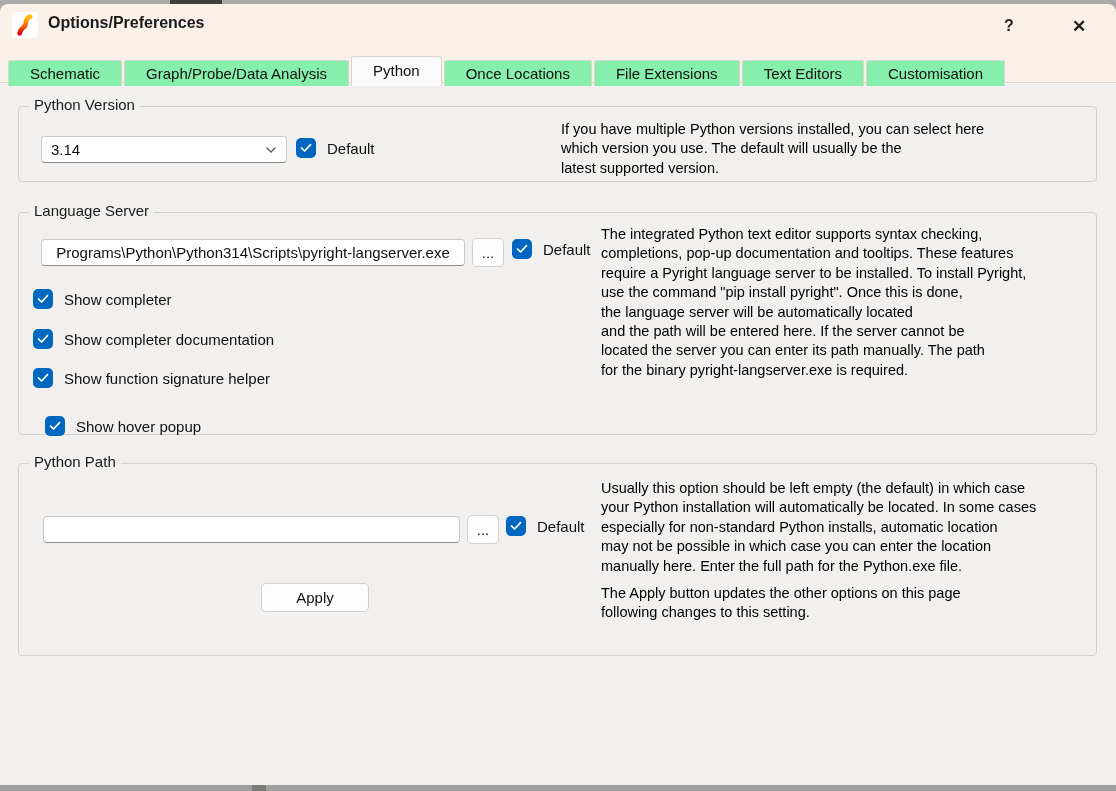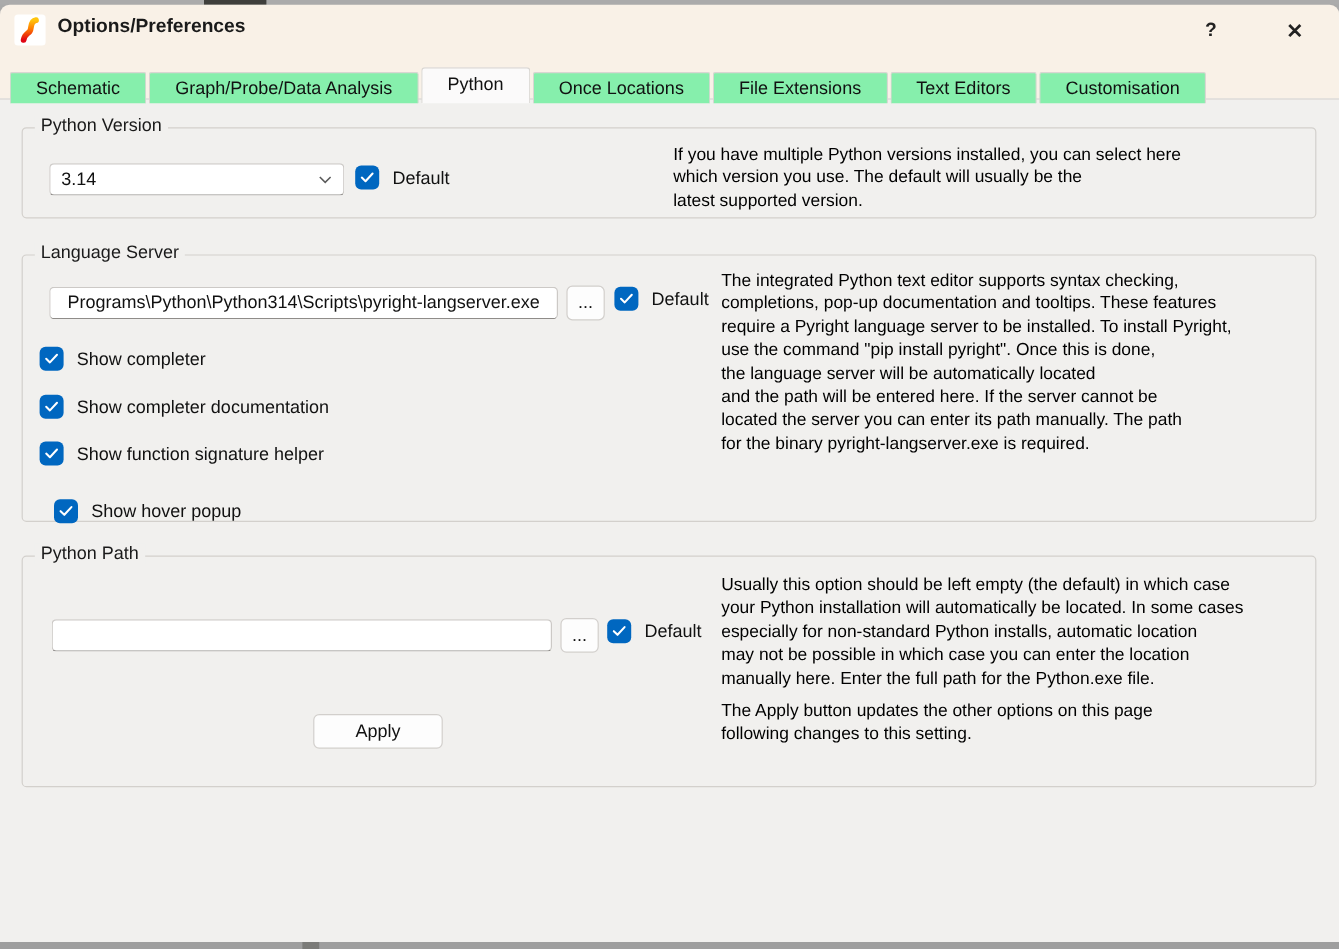--- a/index.html
+++ b/index.html
@@ -183,21 +183,21 @@
       </div>
       <div class="btn btn-browse" style="left:448px; top:51px;">...</div>
       <div class="cb-row" style="left:487px; top:52px;">
         <span class="cb on">
           <svg width="12" height="10" viewBox="0 0 12 10">
               <path d="M1.5 5 L4.6 8 L10.5 1.6" stroke="#fff" stroke-width="1.7" fill="none" stroke-linecap="round" stroke-linejoin="round"></path>
             </svg>
         </span>
         <span>Default</span>
       </div>
-      <div class="btn" style="left:242px; top:131px; width:108px; height:29px;">Apply</div>
+      <div class="btn" style="left:242px; top:119px; width:108px; height:29px;">Apply</div>
       <div class="desc" style="left:582px; top:15px;">Usually this option should be left empty (the default) in which case
 your Python installation will automatically be located. In some cases
 especially for non-standard Python installs, automatic location
 may not be possible in which case you can enter the location
 manually here. Enter the full path for the Python.exe file.</div>
       <div class="desc" style="left:582px; top:120px;">The Apply button updates the other options on this page
 following changes to this setting.</div>
     </div>
 
   </div>

